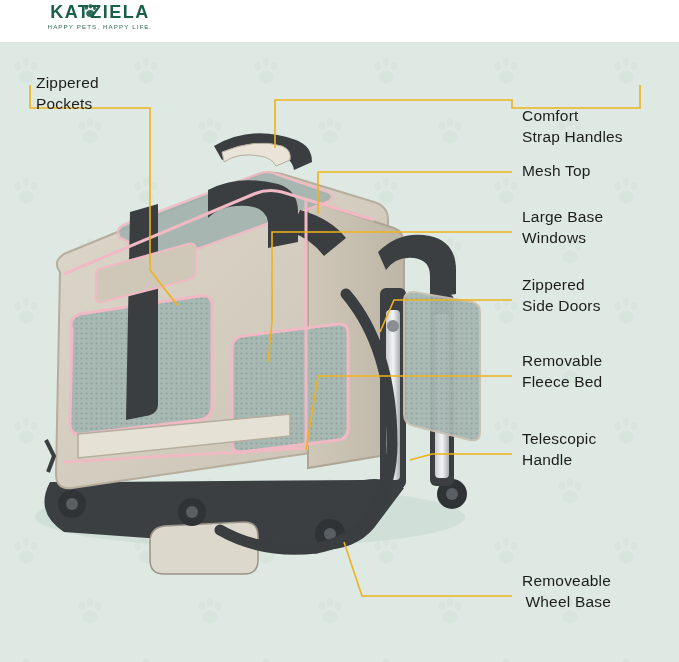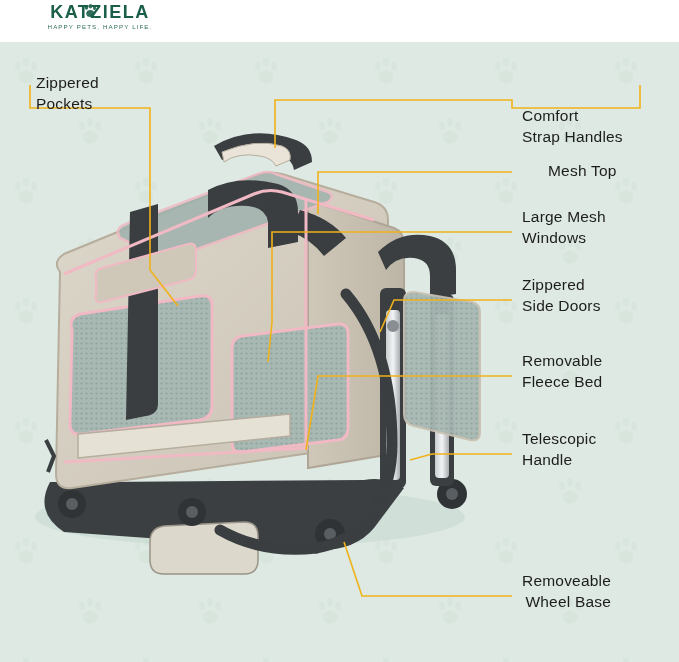--- a/index.html
+++ b/index.html
@@ -240,23 +240,23 @@
         <path d="M512 554 L362 554 L344 500"></path>
       </g>
     </svg>
 
     <div class="label" style="left:36px; top:30px;">Zippered
 Pockets</div>
 
     <div class="label" style="left:522px; top:30px;margin-top:33px;">Comfort
 Strap Handles</div>
 
-    <div class="label" style="left:522px; top:118px;margin-left:26px;">Mesh Top</div>
-
-    <div class="label" style="left:522px; top:164px;">Large Mesh
+    <div class="label" style="left:522px; top:118px;">Mesh Top</div>
+
+    <div class="label" style="left:522px; top:164px;">Large Base
 Windows</div>
 
     <div class="label" style="left:522px; top:232px;">Zippered
 Side Doors</div>
 
     <div class="label" style="left:522px; top:308px;">Removable
 Fleece Bed</div>
 
     <div class="label" style="left:522px; top:386px;">Telescopic
 Handle</div>

